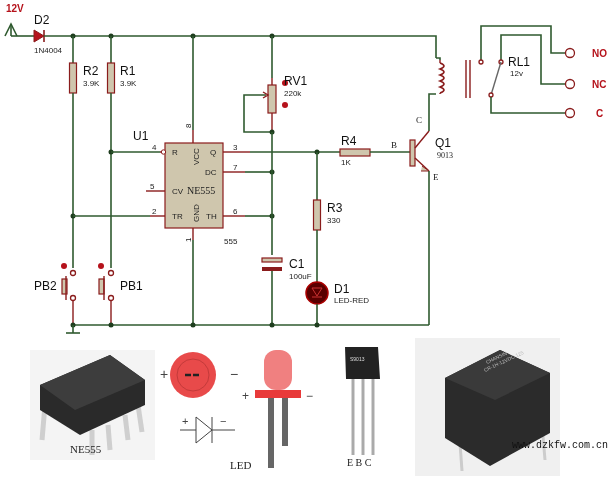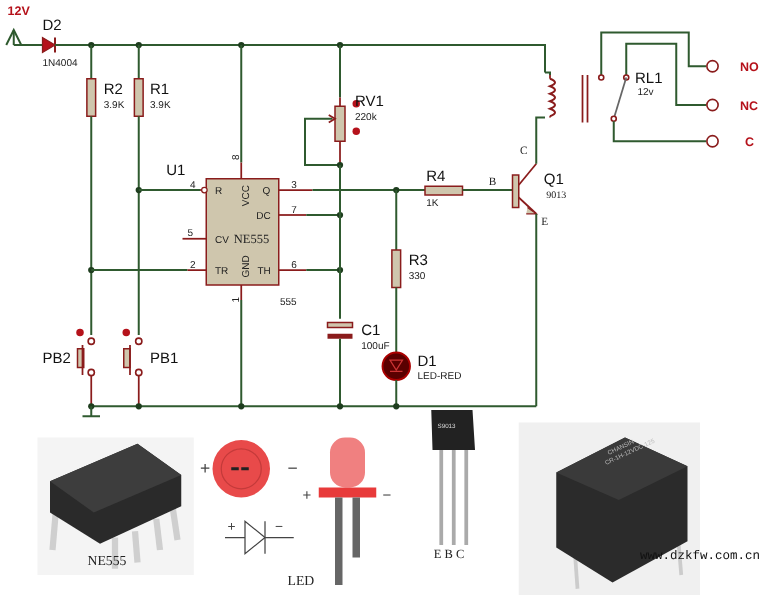--- a/index.html
+++ b/index.html
@@ -256,21 +256,21 @@
     <rect x="104" y="5" width="28" height="40" rx="12" fill="#f08080"></rect>
     <rect x="95" y="45" width="46" height="8" fill="#e83a3a"></rect>
     <rect x="108" y="53" width="6" height="70" fill="#666"></rect>
     <rect x="122" y="53" width="6" height="48" fill="#666"></rect>
     <text x="82" y="55" font-size="12" fill="#444">+</text>
     <text x="146" y="55" font-size="12" fill="#444">−</text>
   </svg>
   <div style="position:absolute;left:70px;top:114px;font:11px 'Liberation Serif',serif;color:#222;">LED</div>
 </div>
 
-<div style="position:absolute;left:340px;top:326px;width:50px;height:125px;text-decoration:underline;">
+<div style="position:absolute;left:340px;top:345px;width:50px;height:125px;text-decoration:underline;">
   <svg width="50" height="125">
     <path d="M5 2 L38 2 L40 34 L6 34 Z" fill="#222"></path>
     <text x="10" y="16" font-size="5" fill="#ddd">S9013</text>
     <g stroke="#aaa" stroke-width="3">
         <line x1="13" y1="34" x2="13" y2="110"></line>
         <line x1="23" y1="34" x2="23" y2="110"></line>
         <line x1="33" y1="34" x2="33" y2="110"></line>
       </g>
   </svg>
   <div style="position:absolute;left:7px;top:112px;font:10px 'Liberation Serif',serif;color:#222;">E B C</div>

